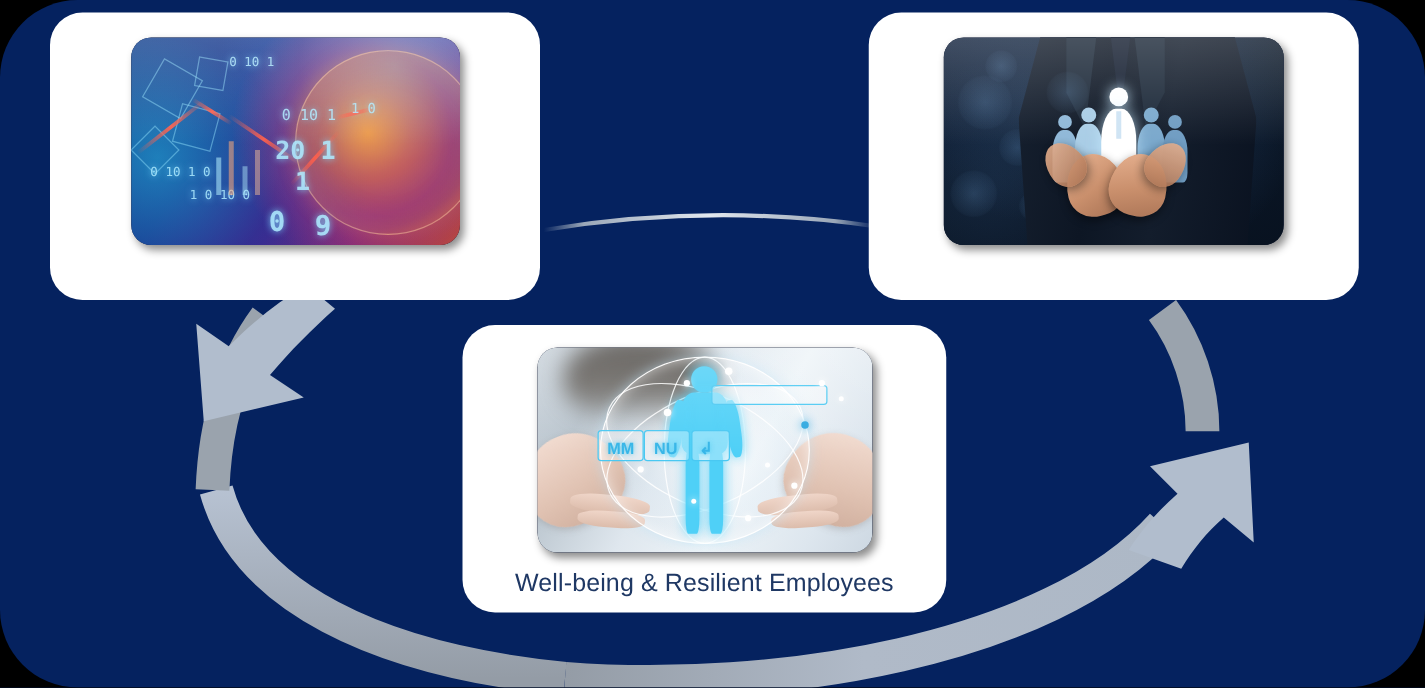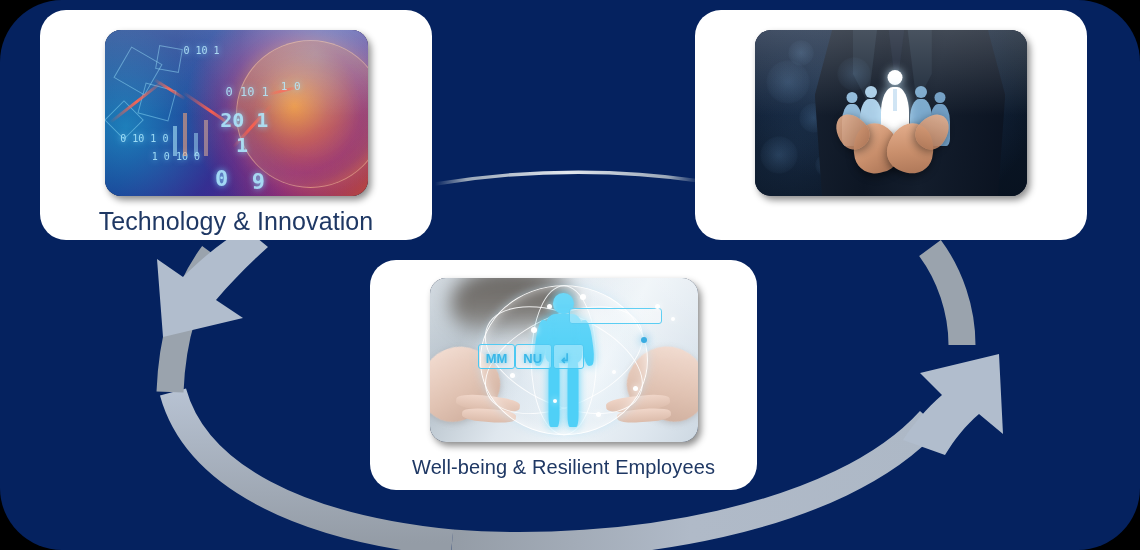--- a/index.html
+++ b/index.html
@@ -206,21 +206,20 @@
       <div class="tech-dotrow" style="left:56%;top:84%;font-size:22px;font-weight:bold;">9</div>
       <div class="tech-dotrow" style="left:67%;top:30%;font-size:11px;">1  0</div>
 
       <div style="position:absolute;left:26%;bottom:24%;width:4px;height:18%;background:rgba(180,240,255,.55);"></div>
       <div style="position:absolute;left:30%;bottom:24%;width:4px;height:26%;background:rgba(255,170,120,.55);"></div>
       <div style="position:absolute;left:34%;bottom:24%;width:4px;height:14%;background:rgba(180,240,255,.45);"></div>
       <div style="position:absolute;left:38%;bottom:24%;width:4px;height:22%;background:rgba(255,200,150,.45);"></div>
 
       <div class="gloss"></div>
     </div>
-    <div class="caption">Technology &amp; Innovation</div>
   </div>
 
   <div class="card" id="card-lead">
     <div class="thumb">
       <div class="art lead-bg"></div>
 
       <div class="bokeh" style="left:4%;top:18%;width:44px;height:44px;"></div>
       <div class="bokeh" style="left:16%;top:44%;width:30px;height:30px;"></div>
       <div class="bokeh" style="left:2%;top:64%;width:38px;height:38px;"></div>
       <div class="bokeh" style="left:22%;top:74%;width:24px;height:24px;"></div>

